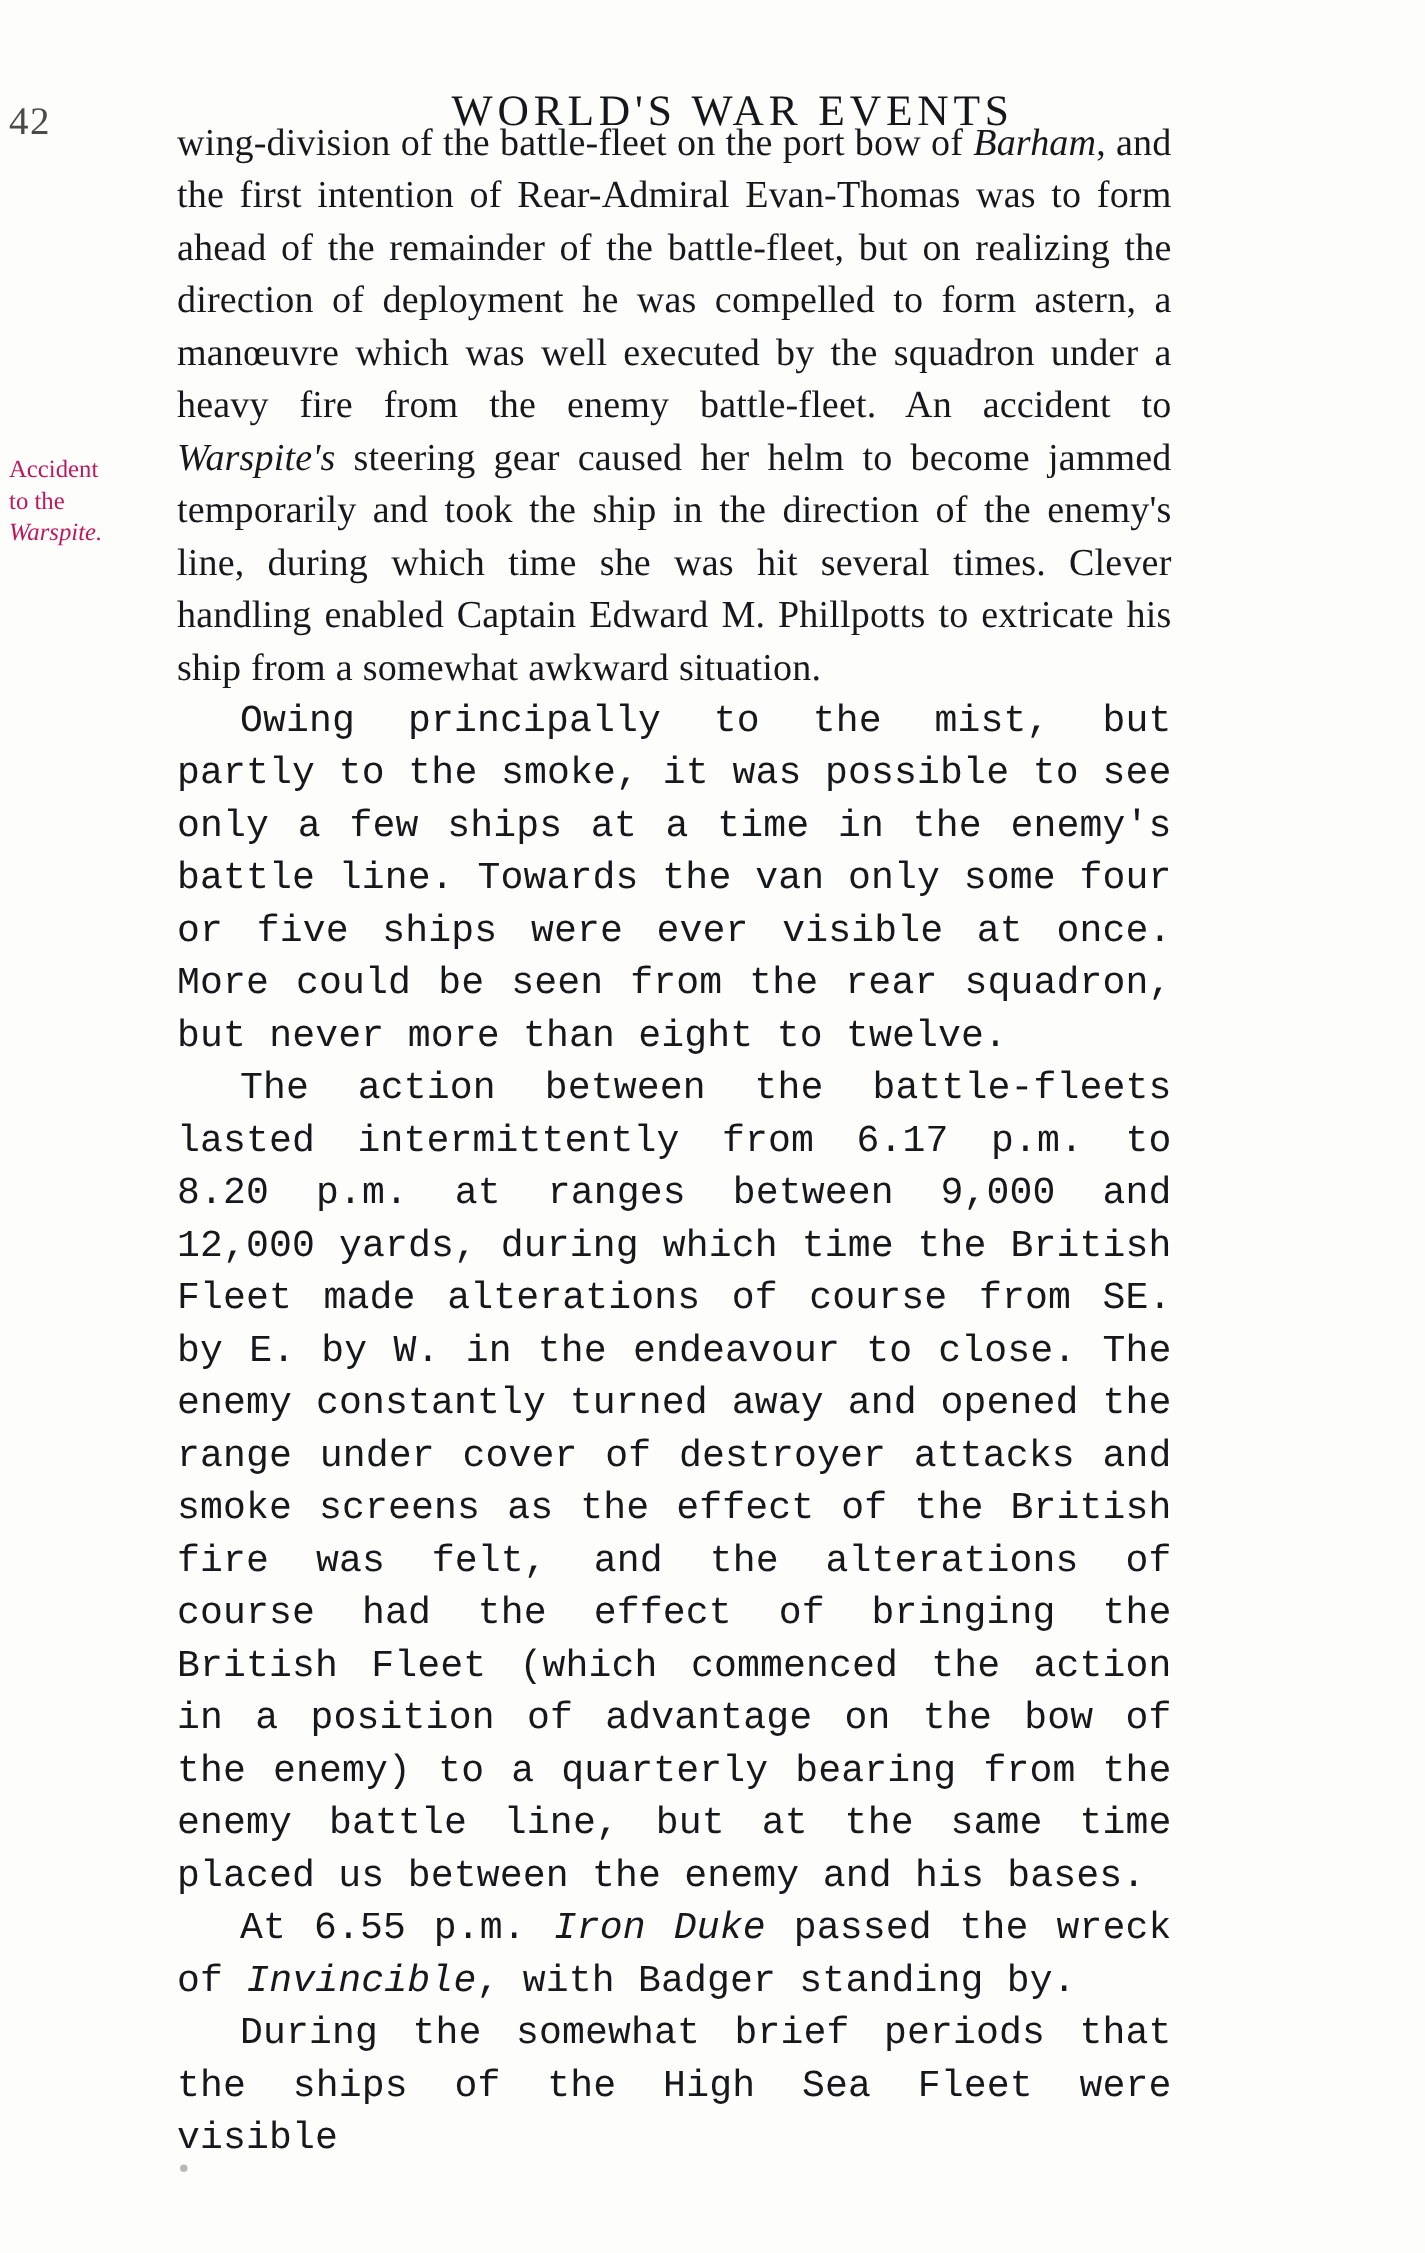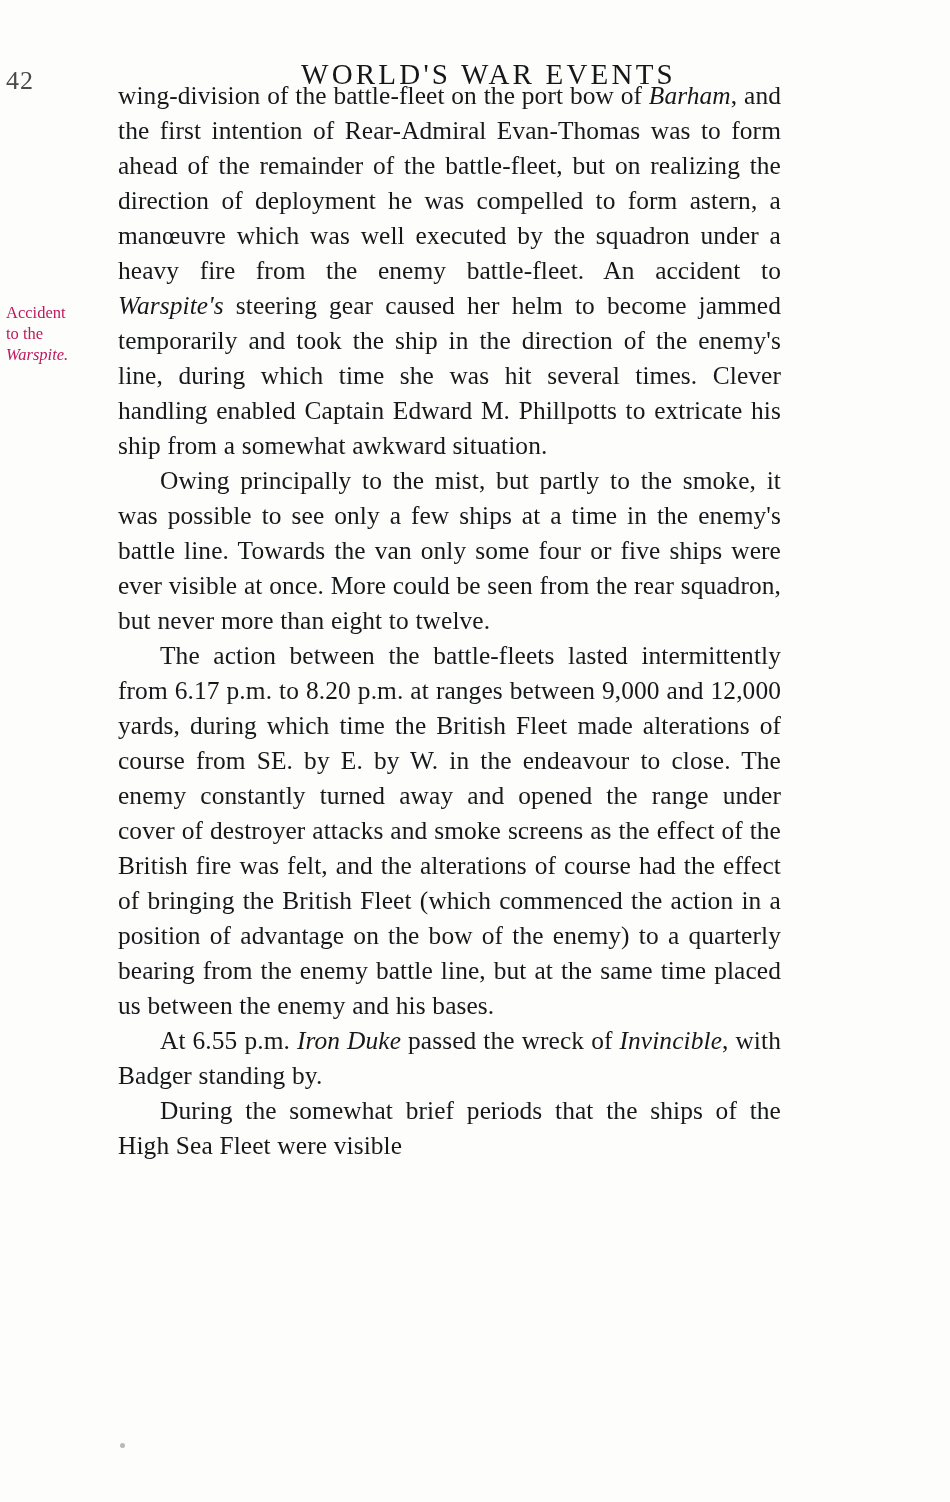--- a/index.html
+++ b/index.html
@@ -64,20 +64,21 @@
     font-size: 25.4px;
     line-height: 35.0px;
     text-align: justify;
     text-justify: inter-word;
     color: #17181b;
     letter-spacing: 0.1px;
     word-spacing: 0.2px;
   }
   p.para.indent {
     text-indent: 42px;
+    font-family: Liberation Mono, monospace;
   }
   i, .it {
     font-style: italic;
   }
   
   .sidenote {
     position: absolute;
     left: 6px;
     width: 112px;
     font-family: "Liberation Serif", serif;

